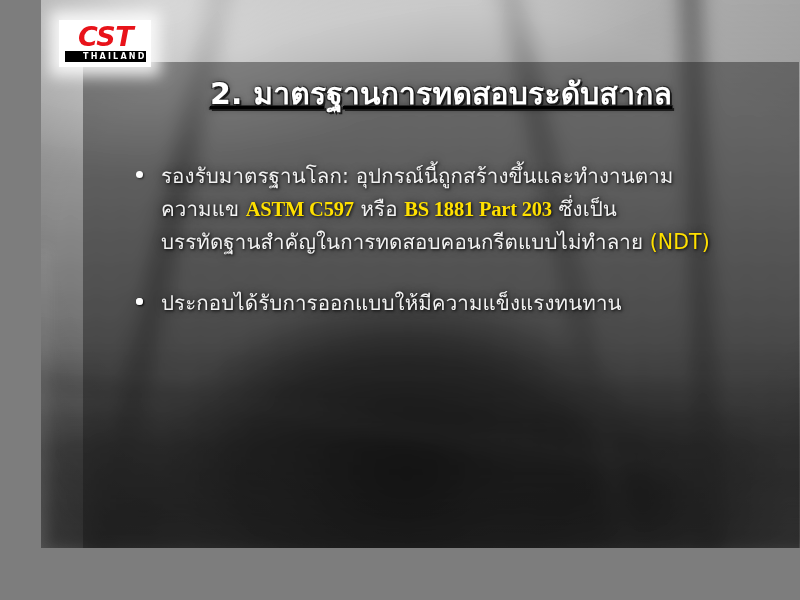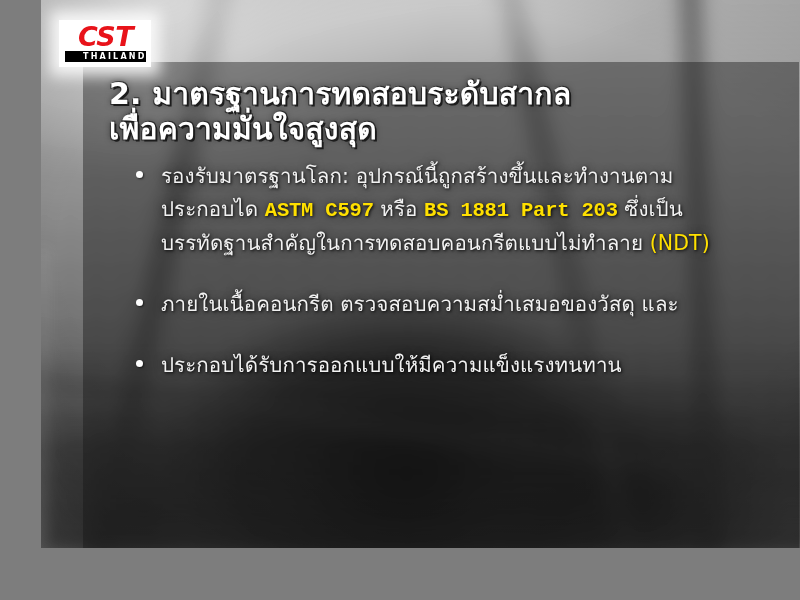--- a/index.html
+++ b/index.html
@@ -96,24 +96,25 @@
     letter-spacing: 2.2px;
     text-align: center;
     line-height: 11px;
     margin-top: 1px;
     padding-left: 18px;
   }
 
   
   .title-block {
     position: absolute;
-    left: 68px;
+    left: 60px;
     top: 76px;
     width: 680px;
-    text-align: left;
+    text-align: center;
+    text-decoration: underline;
   }
   .title-line {
     color: #ffffff;
     font-weight: bold;
     font-size: 30px;
     line-height: 35px;
     letter-spacing: 0.2px;
     text-shadow:
       2px 2px 0 rgba(25,25,25,0.95),
       -1px 1px 0 rgba(25,25,25,0.7),
@@ -148,21 +149,21 @@
     color: #f2f2f2;
     font-size: 20.5px;
     line-height: 33px;
     letter-spacing: 0.1px;
     text-shadow: 1px 1px 3px rgba(0,0,0,0.85), 0 0 8px rgba(0,0,0,0.5);
     white-space: nowrap;
   }
   .hl {
     color: #ffe000;
     font-weight: bold;
-    font-family: Liberation Mono, monospace;
+    font-family: Liberation Serif, serif;
     letter-spacing: -0.2px;
     text-align: center;
   }
   .hl-light {
     color: #ffe000;
     font-weight: normal;
   }
 </style>
 </head>
 <body>
@@ -175,35 +176,33 @@
 
   <div class="panel"></div>
 
   <div class="logo">
     <div class="logo-cst">CST</div>
     <div class="logo-thailand">THAILAND</div>
   </div>
 
   <div class="title-block">
     <div class="title-line">2. มาตรฐานการทดสอบระดับสากล</div>
-    <div class="title-line">เพื่อความมั่นใจสูงสุด</div>
   </div>
 
   <div class="bullets">
 
     <div class="bullet">
       <span class="bullet-dot"></span>
       <div class="b-line">รองรับมาตรฐานโลก: อุปกรณ์นี้ถูกสร้างขึ้นและทำงานตาม</div>
-      <div class="b-line"><span>ประกอบได </span><span class="hl">ASTM C597</span><span> หรือ </span><span class="hl">BS 1881 Part 203</span><span> ซึ่งเป็น</span></div>
+      <div class="b-line"><span>ความแข </span><span class="hl">ASTM C597</span><span> หรือ </span><span class="hl">BS 1881 Part 203</span><span> ซึ่งเป็น</span></div>
       <div class="b-line"><span>บรรทัดฐานสำคัญในการทดสอบคอนกรีตแบบไม่ทำลาย </span><span class="hl-light">(NDT)</span></div>
     </div>
 
     <div class="bullet">
       <span class="bullet-dot"></span>
-      <div class="b-line">ภายในเนื้อคอนกรีต ตรวจสอบความสม่ำเสมอของวัสดุ และ</div>
     </div>
 
     <div class="bullet">
       <span class="bullet-dot"></span>
       <div class="b-line">ประกอบได้รับการออกแบบให้มีความแข็งแรงทนทาน</div>
     </div>
 
   </div>
 </div>
 

